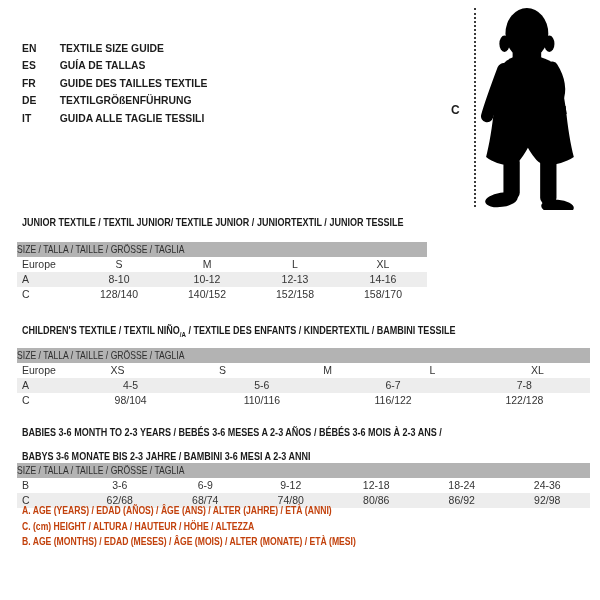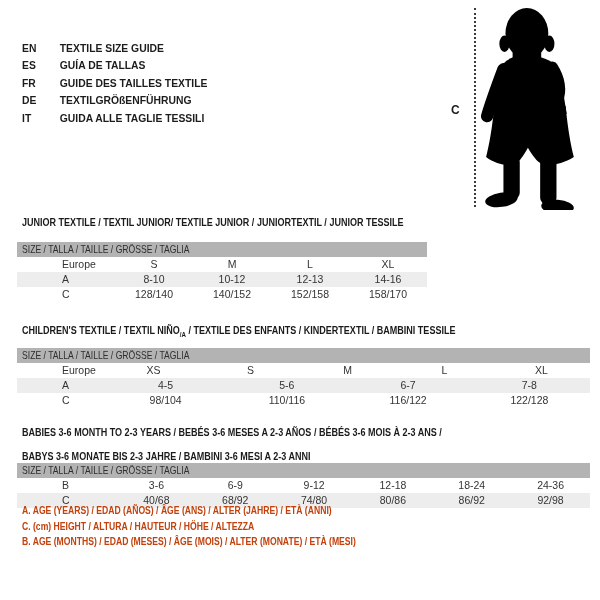--- a/index.html
+++ b/index.html
@@ -20,24 +20,24 @@
   .dotline{left:474px;top:8px;height:199px;width:0;border-left:2px dotted #3a3a3a;}
   .c-label{left:451px;top:103px;font-size:12px;font-weight:bold;color:#1c1c1c;}
   .baby-svg{left:481px;top:6px;width:102px;height:204px;}
 
   
   .sec-title{position:absolute;left:22px;font-weight:bold;font-size:11px;color:#1a1a1a;line-height:13px;}
   .subsz{font-size:7.5px;}
 
   
   .tbl{position:absolute;left:17px;color:#343434;}
-  .tbl .bar{background:#b3b3b3;height:15px;line-height:15px;font-size:10.5px;color:#2e2e2e;padding-left:5px;box-sizing:border-box;}
+  .tbl .bar{background:#b3b3b3;height:15px;line-height:15px;font-size:10.5px;color:#2e2e2e;box-sizing:border-box;}
   .trow{display:flex;height:15px;line-height:15.5px;font-size:10.5px;}
   .trow.shade{background:#ededed;}
-  .tlabel{flex:0 0 auto;padding-left:5px;box-sizing:border-box;text-align:left;margin-left:40px;}
+  .tlabel{flex:0 0 auto;padding-left:5px;box-sizing:border-box;text-align:left;}
   .tbl-junior{width:410px;}   .tbl-junior .tlabel{width:58px;}
   .tbl-children{width:573px;} .tbl-children .tlabel{width:48px;}
   .tbl-babies{width:573px;}   .tbl-babies .tlabel{width:60px;}
   .tcell{flex:1 1 0;text-align:center;}
 
   
   .footnotes{left:22px;top:504px;color:#c2410c;}
   .fn-row{height:15.5px;font-size:10.5px;font-weight:bold;}
 </style>
 </head>
@@ -158,22 +158,22 @@
     <span class="tlabel">B</span>
     <span class="tcell">3-6</span>
     <span class="tcell">6-9</span>
     <span class="tcell">9-12</span>
     <span class="tcell">12-18</span>
     <span class="tcell">18-24</span>
     <span class="tcell">24-36</span>
   </div>
   <div class="trow shade">
     <span class="tlabel">C</span>
-    <span class="tcell">40/68</span>
-    <span class="tcell">68/92</span>
+    <span class="tcell">62/68</span>
+    <span class="tcell">68/74</span>
     <span class="tcell">74/80</span>
     <span class="tcell">80/86</span>
     <span class="tcell">86/92</span>
     <span class="tcell">92/98</span>
   </div>
 </div>
 
 <div class="abs footnotes">
   <div class="fn-row"><span class="cond82">A. AGE (YEARS) / EDAD (AÑOS) / ÂGE (ANS) / ALTER (JAHRE) / ETÀ (ANNI)</span></div>
   <div class="fn-row"><span class="cond82">C. (cm) HEIGHT / ALTURA / HAUTEUR / HÖHE / ALTEZZA</span></div>

